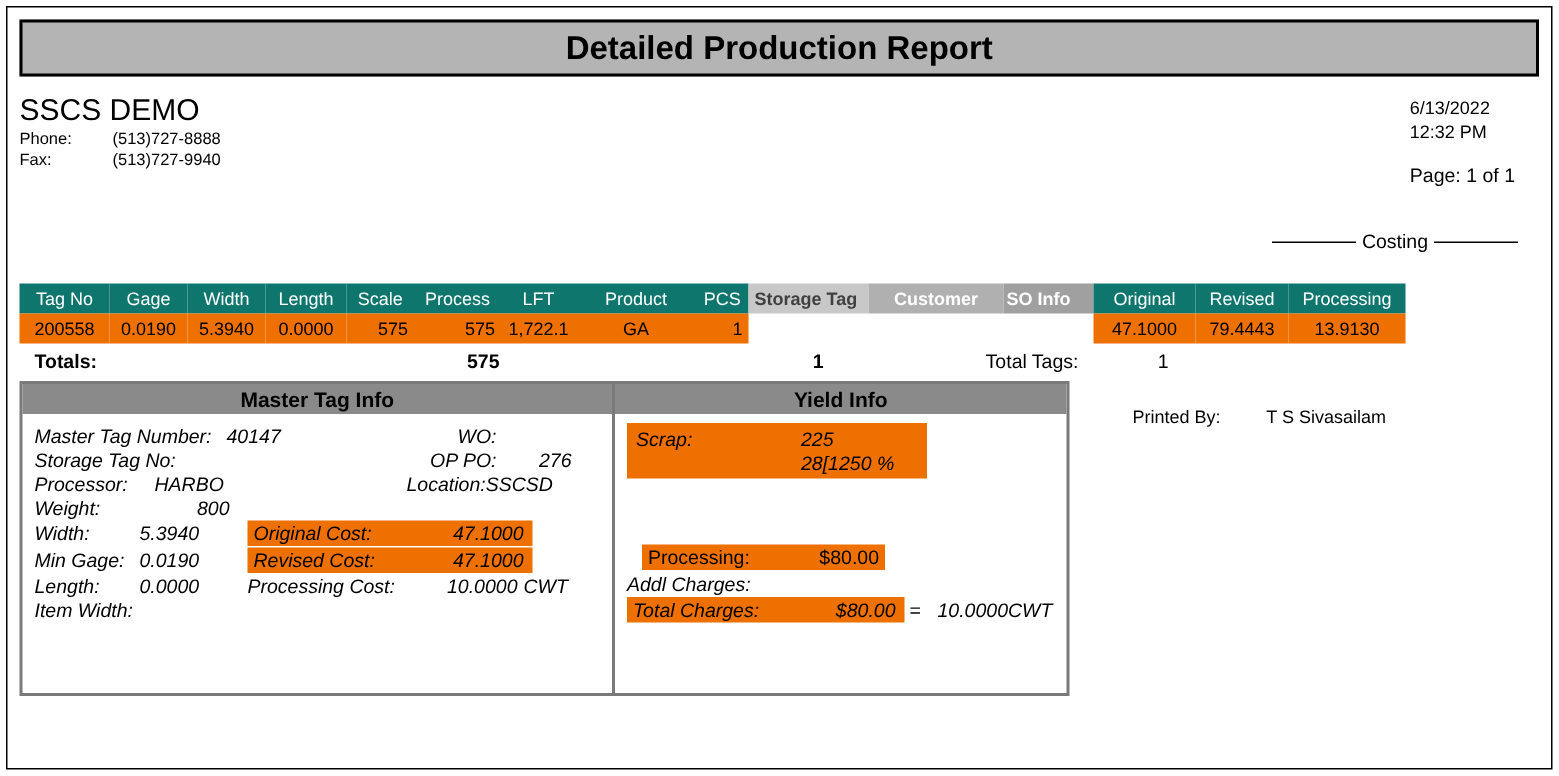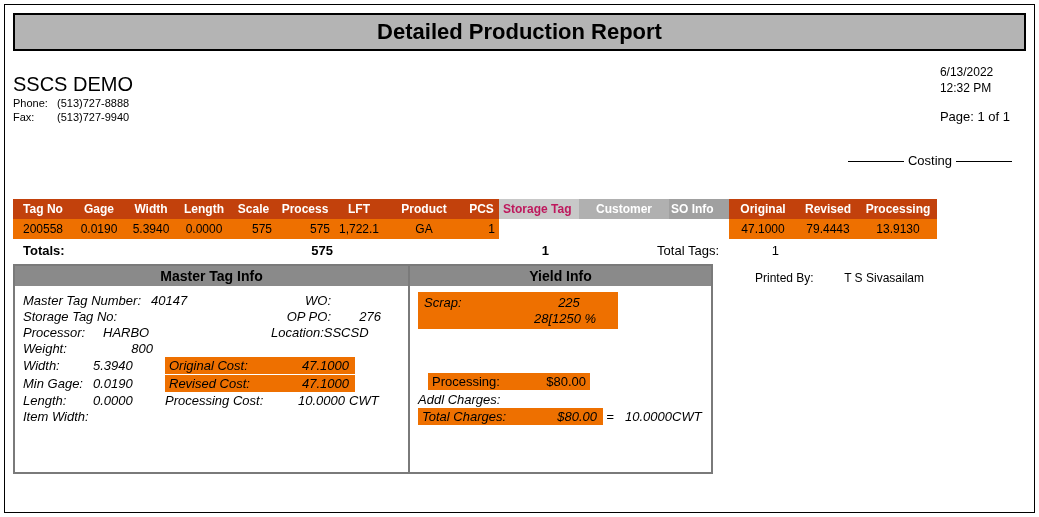--- a/index.html
+++ b/index.html
@@ -1,30 +1,30 @@
 <!DOCTYPE html>
 <html><head>
 <meta charset="utf-8">
 <style>
   * { box-sizing: border-box; font-family: Arial, sans-serif; }
   body { margin: 0; padding: 4px; width: 1039px; background:#fff; }
   .outer { border: 1px solid #000; padding: 8px; height: 509px; position: relative; }
   .title-bar { background: #b4b4b4; border: 2px solid #000; text-align: center; font-weight: bold; font-size: 22px; padding: 4px 0; }
-  .company-block { margin-top: 22px; font-size: 12px; }
+  .company-block { margin-top: 12px; font-size: 12px; }
   .company-name { font-size: 20px; font-weight: normal; margin:0; line-height:1.1;}
-  .contact-row { display:flex; gap:0; font-size:11px; margin-top:2px;}
+  .contact-row { display:flex; gap:18px; font-size:11px; margin-top:2px;}
   .contact-label { width:44px; }
   .top-right { position:absolute; right:24px; top:60px; font-size:12px; text-align:left; }
   .top-right div { margin-bottom:2px;}
   .page-line { margin-top:14px; font-size:13px; }
   .costing-header { position:absolute; right:18px; top:148px; font-size:13px; }
   .costing-header .line { display:inline-block; border-top:1px solid #000; width:56px; vertical-align:middle; margin:0 4px;}
   .grid-header { display:flex; margin-top:76px; }
   .hdr-cell { font-size:12px; padding:3px 2px; text-align:center; white-space:nowrap; overflow:hidden; }
-  .orange-head { background:#c2410c; color:#fff; font-weight:bold;}
+  .orange-head { background:#0f766e; color:#fff; font-weight:normal;}
   .gray-head { background:#d0d0d0; color:#fff; font-weight:bold; }
   .gray-head.g2 { background:#b0b0b0;}
   .gray-head.g3 { background:#a0a0a0;}
   .data-row { display:flex; }
   .data-cell { font-size:12px; padding:3px 2px; text-align:center; }
   .totals-row { display:flex; font-size:13px; font-weight:bold; margin:4px 0 0 10px;}
   .panels { display:flex; border:2px solid #7a7a7a; margin-top:6px; width:700px;}
   .panel-left { width:395px; border-right:2px solid #7a7a7a;}
   .panel-right { flex:1;}
   .panel-title { background:#8a8a8a; color:#000; text-align:center; font-weight:bold; font-size:14px; padding:2px 4px;}
@@ -68,21 +68,21 @@
   <div class="grid-header">
     <div class="hdr-cell orange-head" style="width:60px">Tag No</div>
     <div class="hdr-cell orange-head" style="width:52px">Gage</div>
     <div class="hdr-cell orange-head" style="width:52px">Width</div>
     <div class="hdr-cell orange-head" style="width:54px">Length</div>
     <div class="hdr-cell orange-head" style="width:45px">Scale</div>
     <div class="hdr-cell orange-head" style="width:58px">Process</div>
     <div class="hdr-cell orange-head" style="width:50px">LFT</div>
     <div class="hdr-cell orange-head" style="width:80px">Product</div>
     <div class="hdr-cell orange-head" style="width:35px">PCS</div>
-    <div class="hdr-cell gray-head" style="width:80px;text-align:left;padding-left:4px;color:#be185d;background:#c8c8c8">Storage Tag</div>
+    <div class="hdr-cell gray-head" style="width:80px;text-align:left;padding-left:4px;color:#404040;background:#c8c8c8">Storage Tag</div>
     <div class="hdr-cell gray-head g2" style="width:90px;color:#fff">Customer</div>
     <div class="hdr-cell gray-head g3" style="width:60px;text-align:left;color:#fff">SO Info</div>
     <div class="hdr-cell orange-head" style="width:68px">Original</div>
     <div class="hdr-cell orange-head" style="width:62px">Revised</div>
     <div class="hdr-cell orange-head" style="width:78px">Processing</div>
   </div>
 
   <div class="data-row">
     <div class="data-cell" style="width:60px;background:#ee7000">200558</div>
     <div class="data-cell" style="width:52px;background:#ee7000">0.0190</div>
@@ -166,21 +166,21 @@
           <span class="val"></span>
         </div>
       </div>
     </div>
     <div class="panel-right">
       <div class="panel-title">Yield Info</div>
       <div class="panel-body">
         <div style="background:#ee7000;padding:2px 6px;width:200px">
           <div class="line">
             <span class="lbl" style="width:110px">Scrap:</span>
-            <span class="val" style="width:70px;text-align:center">225</span>
+            <span class="val" style="width:70px;text-align:left">225</span>
           </div>
           <div class="line">
             <span style="width:110px"></span>
             <span class="val" style="text-align:right">28[</span>
               <span class="val">1250 %</span>
           </div>
         </div>
         <div style="height:44px"></div>
         <div class="highlight-row" style="margin-left:10px;display:flex;width:162px">
           <span style="width:95px">Processing:</span>

